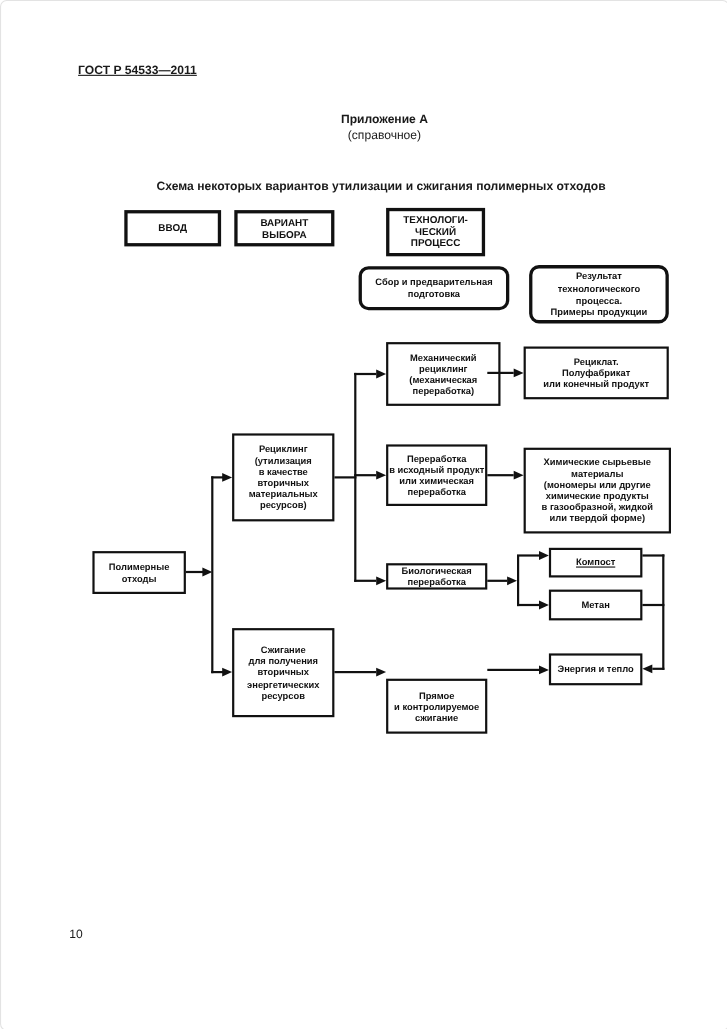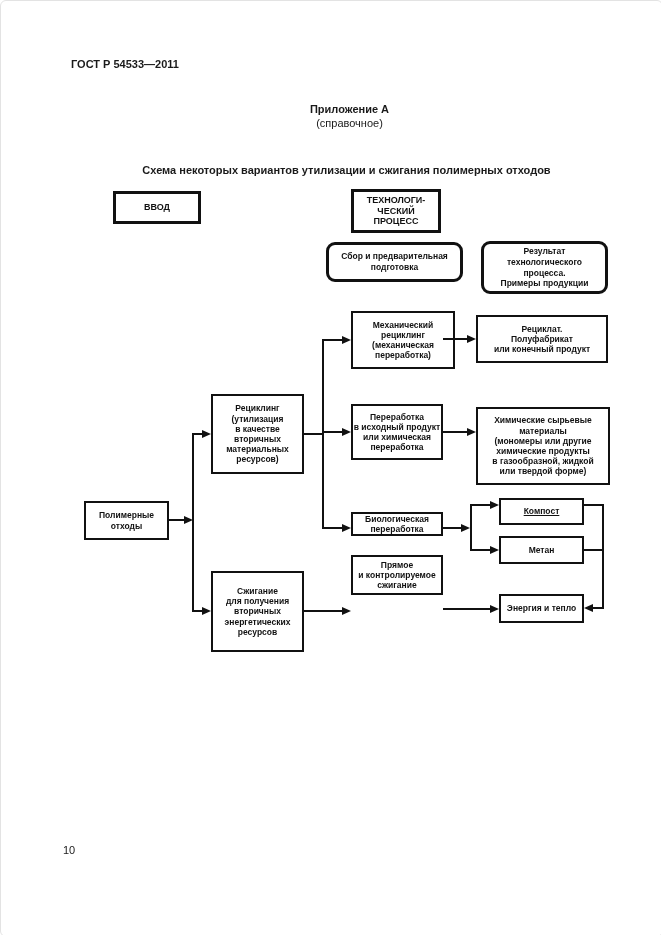--- a/index.html
+++ b/index.html
@@ -7,21 +7,21 @@
     position:relative;
     width:661px;height:935px;
     background:#fff;
     border:1px solid #e3e3e3;
     border-radius:6px;
     font-family:"Liberation Sans","DejaVu Sans",sans-serif;
     color:#1a1a1a;
     overflow:hidden;
   }
   .abs{position:absolute;}
-  .hdr-num{font-size:11px;font-weight:bold;}
+  .hdr-num{font-size:11px;font-weight:bold;text-decoration:underline;}
   .centered{text-align:center;margin-top:16px;}
   .appendix{font-size:11px;font-weight:bold;}
   .appendix-note{font-size:11px;}
   .title{font-size:11px;font-weight:bold;}
   .pagenum{font-size:11px;}
 
   .box{
     position:absolute;
     box-sizing:border-box;
     display:flex;align-items:center;justify-content:center;
@@ -49,20 +49,22 @@
 <body>
 
 <div class="page">
 
   <div class="abs hdr-num" style="left:70px;top:57px;">ГОСТ Р 54533—2011</div>
   <div class="abs appendix centered" style="left:36px;right:0;top:86px;">Приложение А</div>
   <div class="abs appendix-note centered" style="left:36px;right:0;top:100px;">(справочное)</div>
   <div class="abs title centered" style="left:30px;right:0;top:147px;">Схема некоторых вариантов утилизации и сжигания полимерных отходов</div>
 
   <div class="box legend-box" style="left:112px;top:190px;width:88px;height:33px;">ВВОД</div>
+  <div class="box legend-box" style="left:212px;top:190px;width:91px;height:33px;">ВАРИАНТ
+ВЫБОРА</div>
   <div class="box legend-box" style="left:350px;top:188px;width:90px;height:44px;">ТЕХНОЛОГИ-
 ЧЕСКИЙ
 ПРОЦЕСС</div>
 
   <div class="box round-box" style="left:480px;top:240px;width:127px;height:53px;">Результат
 технологического
 процесса.
 Примеры продукции</div>
   <div class="box round-box" style="left:325px;top:241px;width:137px;height:40px;">Сбор и предварительная
 подготовка</div>
@@ -83,21 +85,21 @@
   <div class="box node-box" style="left:350px;top:310px;width:104px;height:58px;">Механический
 рециклинг
 (механическая
 переработка)</div>
   <div class="box node-box" style="left:350px;top:403px;width:92px;height:56px;">Переработка
 в исходный продукт
 или химическая
 переработка</div>
   <div class="box node-box" style="left:350px;top:511px;width:92px;height:24px;">Биологическая
 переработка</div>
-  <div class="box node-box" style="left:350px;top:554px;width:92px;height:40px;">Прямое
+  <div class="box node-box" style="left:350px;top:616px;width:92px;height:50px;">Прямое
 и контролируемое
 сжигание</div>
   <div class="box node-box" style="left:475px;top:314px;width:132px;height:48px;">Рециклат.
 Полуфабрикат
 или конечный продукт</div>
   <div class="box node-box" style="left:475px;top:394px;width:134px;height:78px;margin-top:12px;">Химические сырьевые
 материалы
 (мономеры или другие
 химические продукты
 в газообразной, жидкой

